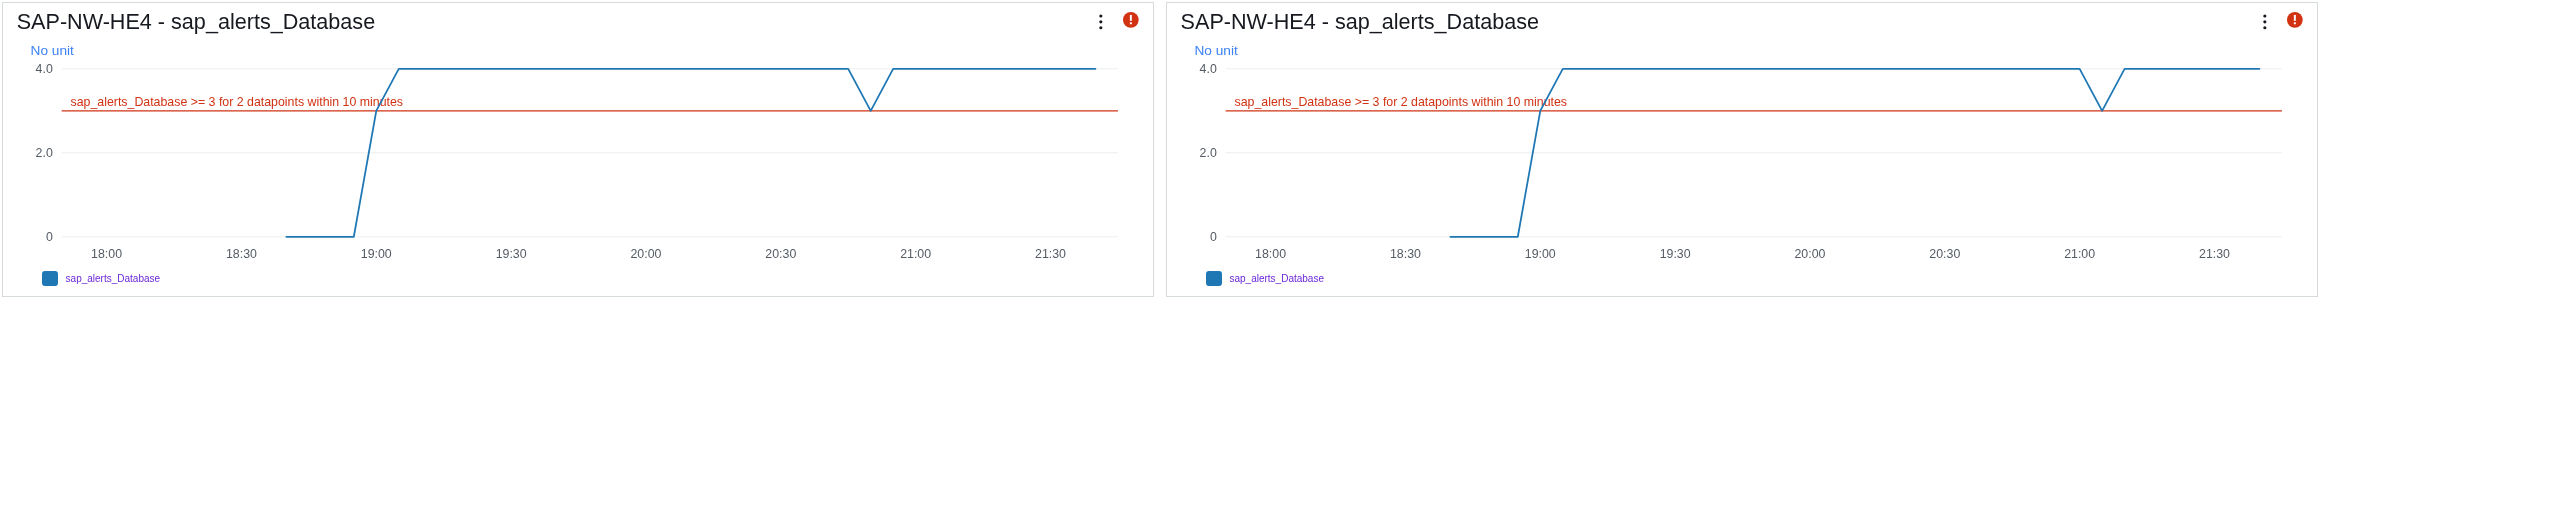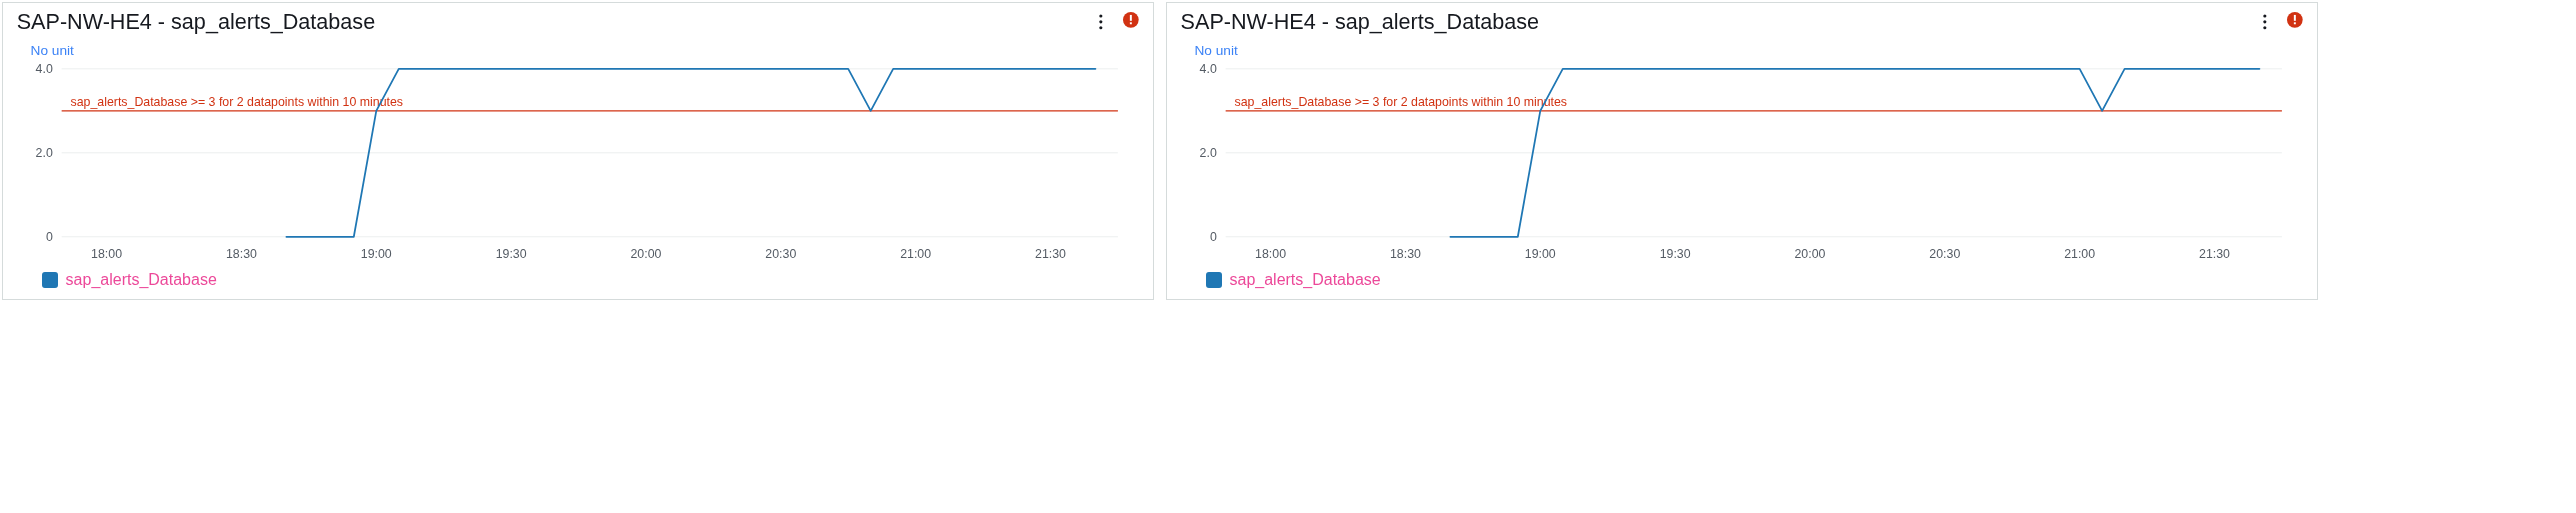--- a/index.html
+++ b/index.html
@@ -9,21 +9,21 @@
   .card-title{font-size:21.6px;font-weight:400;color:#16191f;}
   .card-actions{display:flex;align-items:center;gap:9.8px;}
   .icon-btn{background:none;border:none;padding:2px;cursor:pointer;display:flex;align-items:center;justify-content:center;}
   .subheader{font-size:13.7px;color:#3b82f6;padding:3.9px 13.7px 2px 27.5px;}
   .plot-wrap{position:relative;padding:0 17.7px 3.9px 9.8px;}
   svg.plot{display:block;width:100%;height:auto;}
   .axis-text{font-size:14px;fill:#545b64;}
   .thresh-text{font-size:14px;fill:#d13212;}
   .leg{display:flex;align-items:center;gap:7.9px;padding:3.9px 13.7px 9.8px 39px;}
   .leg-swatch{width:15.7px;height:15.7px;border-radius:2.9px;background:#1f77b4;}
-  .leg-label{font-size:16px;color:#ec4899;}
+  .leg-label{font-size:10px;color:#6d28d9;}
 </style>
 </head>
 <body>
 
 <div class="page">
 
   <div class="card">
     <div class="card-header">
       <div class="card-title">SAP-NW-HE4 - sap_alerts_Database</div>
       <div class="card-actions">

